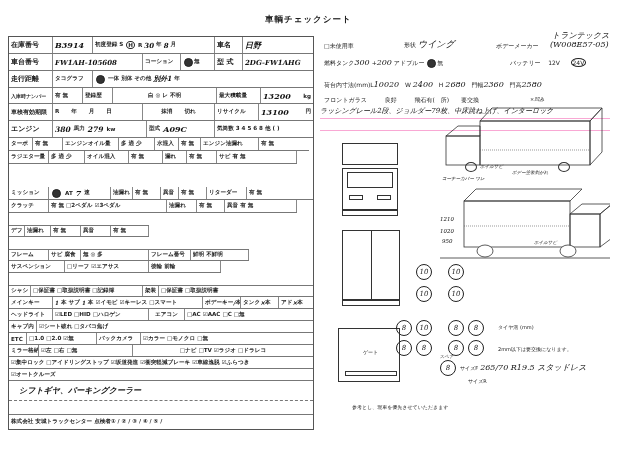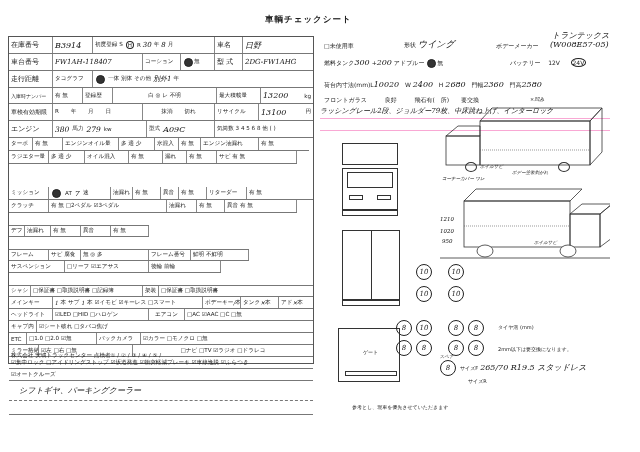--- a/index.html
+++ b/index.html
@@ -1,18 +1,18 @@
 <!DOCTYPE html>
 <html><head>
 <meta charset="utf-8">
 <style>
   html,body{margin:0;padding:0;background:#fff;}
   body{width:640px;height:452px;position:relative;overflow:hidden;font-family:"DejaVu Sans",sans-serif;color:#222;}
   .title{position:absolute;left:265px;top:14px;font-size:8.5px;font-weight:bold;letter-spacing:1px;}
-  .left{position:absolute;left:8px;top:36px;width:306px;height:328px;border:1px solid #555;box-sizing:border-box;}
+  .left{position:absolute;left:8px;top:36px;width:306px;height:394px;border:1px solid #555;box-sizing:border-box;font-weight:bold;}
   .row{position:absolute;left:0;right:0;display:flex;border-bottom:1px solid #777;font-size:5.6px;align-items:center;box-sizing:border-box;white-space:nowrap;}
   .c{border-right:1px solid #888;height:100%;display:flex;align-items:center;padding:0 2px;box-sizing:border-box;overflow:hidden;}
   .c.lbl{font-size:7px;}
   .hw{font-family:"DejaVu Serif",serif;font-style:italic;color:#111;}
   .circ{display:inline-block;border:1px solid #222;border-radius:50%;width:7px;height:7px;background:#333;margin:0 1px;vertical-align:middle;}
   .oc{display:inline-block;border:1px solid #222;border-radius:50%;padding:0 1px;margin:0 1px;}
   .right{position:absolute;left:320px;top:36px;width:312px;height:400px;font-size:6px;}
   .rline{position:absolute;left:0;white-space:nowrap;}
   .hwline{position:absolute;left:0;width:290px;border-bottom:1px solid #f9a8d4;}
   .box{position:absolute;border:1px solid #333;box-sizing:border-box;}
@@ -37,21 +37,21 @@
       <span>年</span>
       <span class="hw" style="font-size:7px;">8</span>
       <span>月</span>
     </div>
     <div class="c lbl" style="width:28px;">車名</div>
     <div class="c hw" style="flex:1;font-size:8px;border-right:none;">日野</div>
   </div>
 
   <div class="row" style="top:17px;height:17px;">
     <div class="c lbl" style="width:44px;">車台番号</div>
-    <div class="c hw" style="width:90px;font-size:7px;">FW1AH-118407</div>
+    <div class="c hw" style="width:90px;font-size:7px;">FW1AH-105608</div>
     <div class="c" style="width:38px;">コーション</div>
     <div class="c" style="width:34px;">
         <span class="circ"></span>
         <span>無</span>
       </div>
     <div class="c lbl" style="width:28px;">型 式</div>
     <div class="c hw" style="flex:1;font-size:7px;border-right:none;">2DG-FW1AHG</div>
   </div>
 
   <div class="row" style="top:34px;height:17px;">

